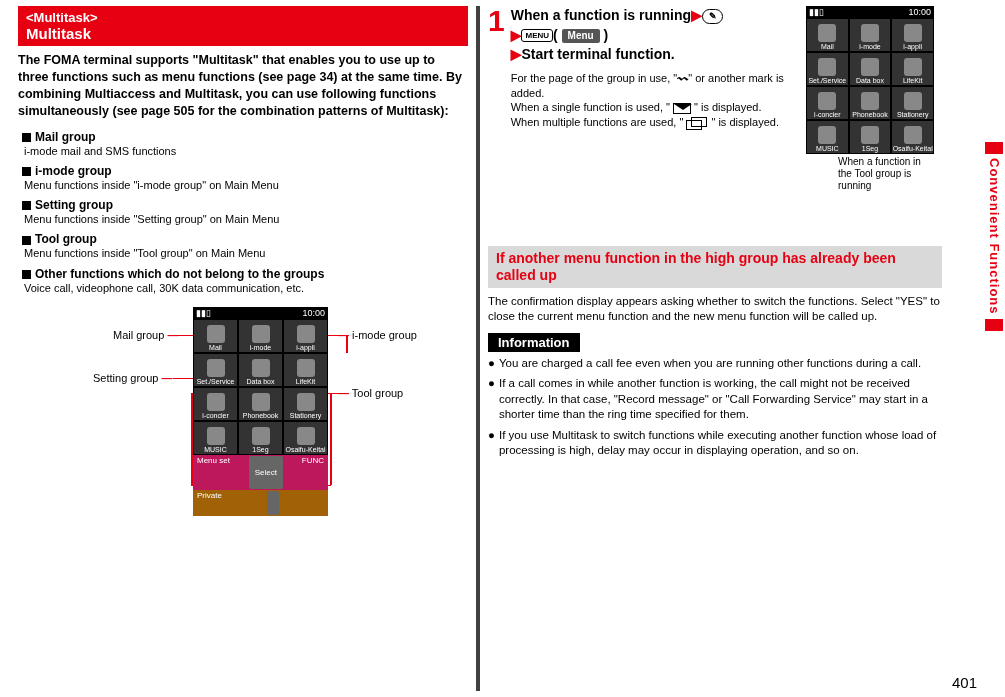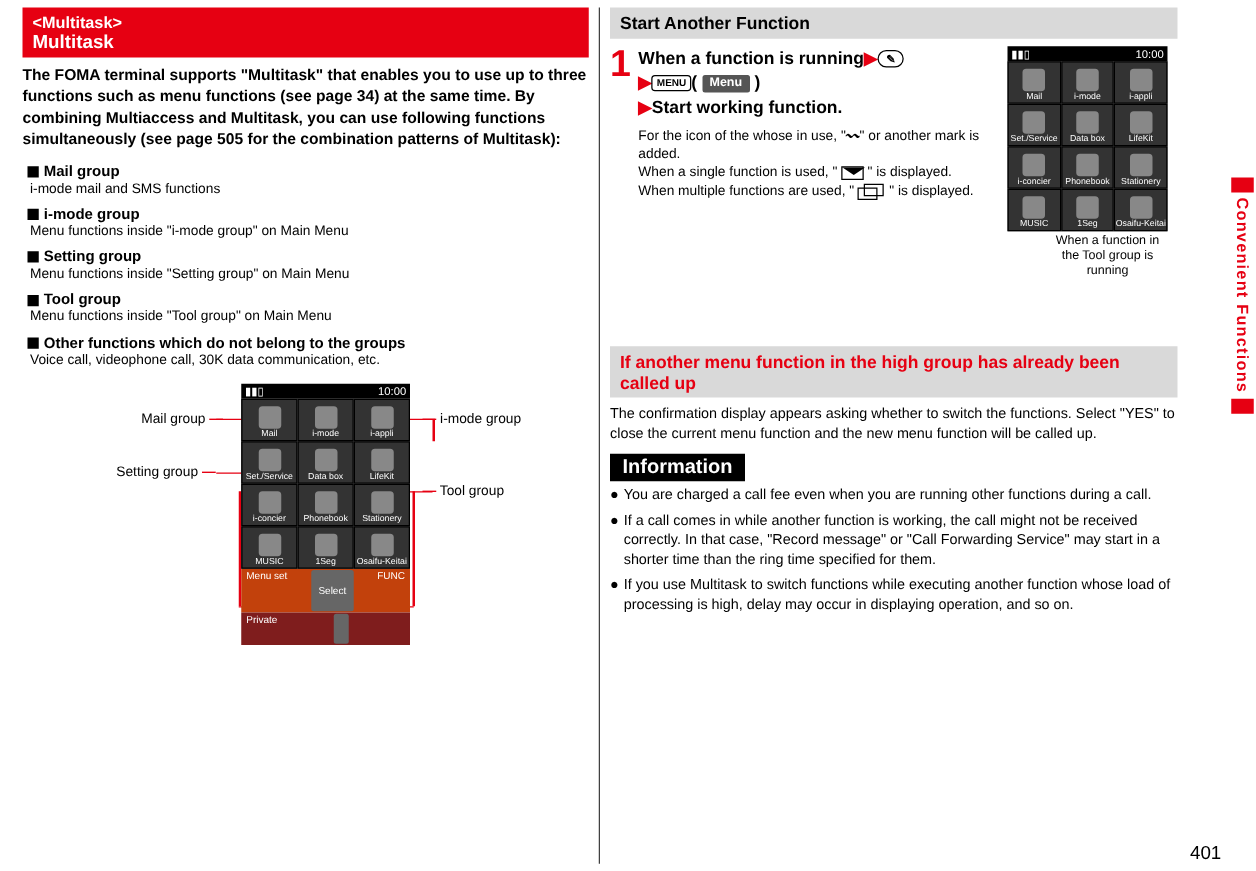--- a/index.html
+++ b/index.html
@@ -1,58 +1,58 @@
 <!DOCTYPE html>
 <html><head>
 <meta charset="utf-8">
 <style>
   * { margin: 0; padding: 0; box-sizing: border-box; }
   body { font-family: Arial, Helvetica, sans-serif; font-size: 12px; width: 1005px; height: 697px; position: relative; background: #fff; color: #000; }
   .page { display: flex; padding: 6px 30px 6px 10px; height: 100%; position: relative; }
   .col { width: 470px; padding: 0 8px; }
-  .col-left { border-right: 1px solid #404040; }
+  .col-left { border-right: 4px solid #404040; }
   .red-header { background: #e60012; color: #fff; padding: 4px 8px; margin-bottom: 6px; }
   .red-header .tag { font-size: 13px; font-weight: bold; }
   .red-header .title { font-size: 15px; font-weight: bold; }
   .intro { font-size: 12.5px; font-weight: bold; line-height: 1.35; margin-bottom: 10px; }
   .group-item { margin: 6px 0 0 4px; }
   .sq { display: inline-block; width: 9px; height: 9px; background: #000; margin-right: 4px; vertical-align: middle; }
   .gtitle { font-weight: bold; font-size: 12px; display: inline; }
   .gdesc { font-size: 11px; margin-left: 2px; line-height: 1.3; }
   .diagram-wrap { position: relative; margin-top: 12px; height: 230px; }
   .phone { position: absolute; left: 175px; top: 0; width: 135px; }
   .statusbar { background: #000; color: #fff; font-size: 9px; padding: 1px 3px; display: flex; justify-content: space-between; }
   .icon-grid { display: grid; grid-template-columns: repeat(3, 1fr); }
   .cell { background: #333; color: #fff; font-size: 7px; text-align: center; height: 34px; border: 1px solid #000; display: flex; flex-direction: column; justify-content: flex-end; align-items: center; padding-bottom: 1px; }
   .cell .ic { width: 18px; height: 18px; background: #888; border-radius: 3px; margin-bottom: 1px; }
-  .softbar { background: #c2410c; color: #fff; font-size: 8px; display: flex; justify-content: space-between; padding: 1px 4px; }
+  .softbar { background: #be185d; color: #fff; font-size: 8px; display: flex; justify-content: space-between; padding: 1px 4px; }
   .softbar span:nth-child(2){ background:#666; padding:12px 6px; border-radius:2px; }
   .label { position: absolute; font-size: 11px; white-space: nowrap; }
   .label .dash { color: #e60012; font-weight: bold; }
   .l-mail { top: 22px; left: 95px; text-align: right; }
   .l-setting { top: 65px; left: 75px; text-align: right; }
   .l-imode { top: 22px; left: 320px; }
   .l-tool { top: 80px; left: 320px; }
   .redline { position: absolute; background: #e60012; }
   .section-h { background: #d9d9d9; color: #e60012; font-size: 14px; font-weight: bold; padding: 4px 8px; margin-bottom: 6px; line-height:1.2; }
   .section-h.dark { color: #000; }
   .step { display: flex; gap: 6px; margin-bottom: 6px; }
   .step-num { color: #e60012; font-size: 30px; font-weight: bold; line-height: 1; }
   .step-body { flex: 1; }
   .step-title { font-size: 14px; font-weight: bold; line-height: 1.4; }
   .tri { color: #e60012; }
   .key { display: inline-block; border: 1px solid #000; border-radius: 9px; padding: 0 6px; font-size: 9px; vertical-align: middle; background:#fff; }
   .key-menu { display:inline-block; border:1px solid #000; border-radius:3px; padding:0 3px; font-size:8px; vertical-align:middle; }
   .menu-label { display:inline-block; background:#555; color:#fff; font-size:10px; padding:0 6px; border-radius:2px; vertical-align:middle; }
   .step-note { font-size: 11px; line-height: 1.35; margin-top: 6px; }
   .phone-sm { width: 128px; position: absolute; right: 8px; top: 0; }
-  .phone-cap { font-size: 10px; text-align: center; line-height:1.2; margin-top:2px;margin-left:32px; }
+  .phone-cap { font-size: 10px; text-align: left; line-height:1.2; margin-top:2px;margin-left:32px; }
   .right-top { position: relative; min-height: 240px; }
   .para { font-size: 11.5px; line-height: 1.35; margin-bottom: 8px; }
-  .info-h { display:inline-block; background: #000; color: #fff; padding: 2px 10px; font-size: 16px; font-weight: bold; margin-bottom:4px; }
+  .info-h { display:inline-block; background: #000; color: #fff; padding: 2px 10px; font-size: 13px; font-weight: bold; margin-bottom:4px; }
   .info-list { font-size: 11.5px; line-height: 1.35; }
   .info-list .bullet { display: flex; margin-bottom: 5px; }
   .info-list .dot { margin-right: 4px; }
   .side-tab { position: absolute; right: 0; top: 140px; width: 22px; }
   .side-red { background: #e60012; width: 18px; height: 12px; margin: 2px auto; }
   .side-text { writing-mode: vertical-rl; color: #e60012; font-weight: bold; font-size: 13px; text-align:center; letter-spacing:1px; margin:4px auto; }
   .page-num { position: absolute; right: 28px; bottom: 6px; font-size: 15px; }
   .envelope { display:inline-block; width:18px; height:11px; border:1.5px solid #000; position:relative; vertical-align:middle; }
   .envelope:before { content:""; position:absolute; left:0; top:0; border-left:9px solid transparent; border-right:9px solid transparent; border-top:6px solid #000; }
   .env-stack { display:inline-block; position:relative; width:22px; height:13px; vertical-align:middle; }
@@ -161,43 +161,42 @@
           <div class="cell">
               <div class="ic"></div>
               <span>Osaifu-Keitai</span>
             </div>
         </div>
         <div class="softbar">
           <span>Menu set</span>
           <span>Select</span>
           <span>FUNC</span>
         </div>
-        <div class="softbar" style="background:#7f1d1d;">
+        <div class="softbar" style="background:#a16207;">
           <span>Private</span>
             <span></span>
             <span></span>
         </div>
       </div>
     </div>
   </div>
 
   <div class="col">
-    <div class="section-h dark">Start Another Function</div>
 
     <div class="right-top">
       <div class="step">
         <div class="step-num">1</div>
         <div class="step-body" style="max-width:300px;">
           <div class="step-title">
             <span>When a function is running</span><span class="tri">▶</span><span class="key"><span>✎</span></span><br>
             <span class="tri">▶</span><span class="key-menu">MENU</span>( <span class="menu-label">Menu</span> )<br>
-            <span class="tri">▶</span><span>Start working function.</span>
+            <span class="tri">▶</span><span>Start terminal function.</span>
           </div>
           <div class="step-note">
-            <span>For the icon of the whose in use, "</span><span class="tilde">〰</span><span>" or another mark is added.</span><br>
+            <span>For the page of the group in use, "</span><span class="tilde">〰</span><span>" or another mark is added.</span><br>
             <span>When a single function is used, " </span><span class="envelope"></span><span> " is displayed.</span><br>
             <span>When multiple functions are used, " </span><span class="env-stack"><span class="e1"></span><span class="e2"></span></span><span> " is displayed.</span>
           </div>
         </div>
       </div>
 
       <div class="phone-sm">
         <div class="statusbar">
             <span>▮▮▯</span>
             <span>10:00</span>

